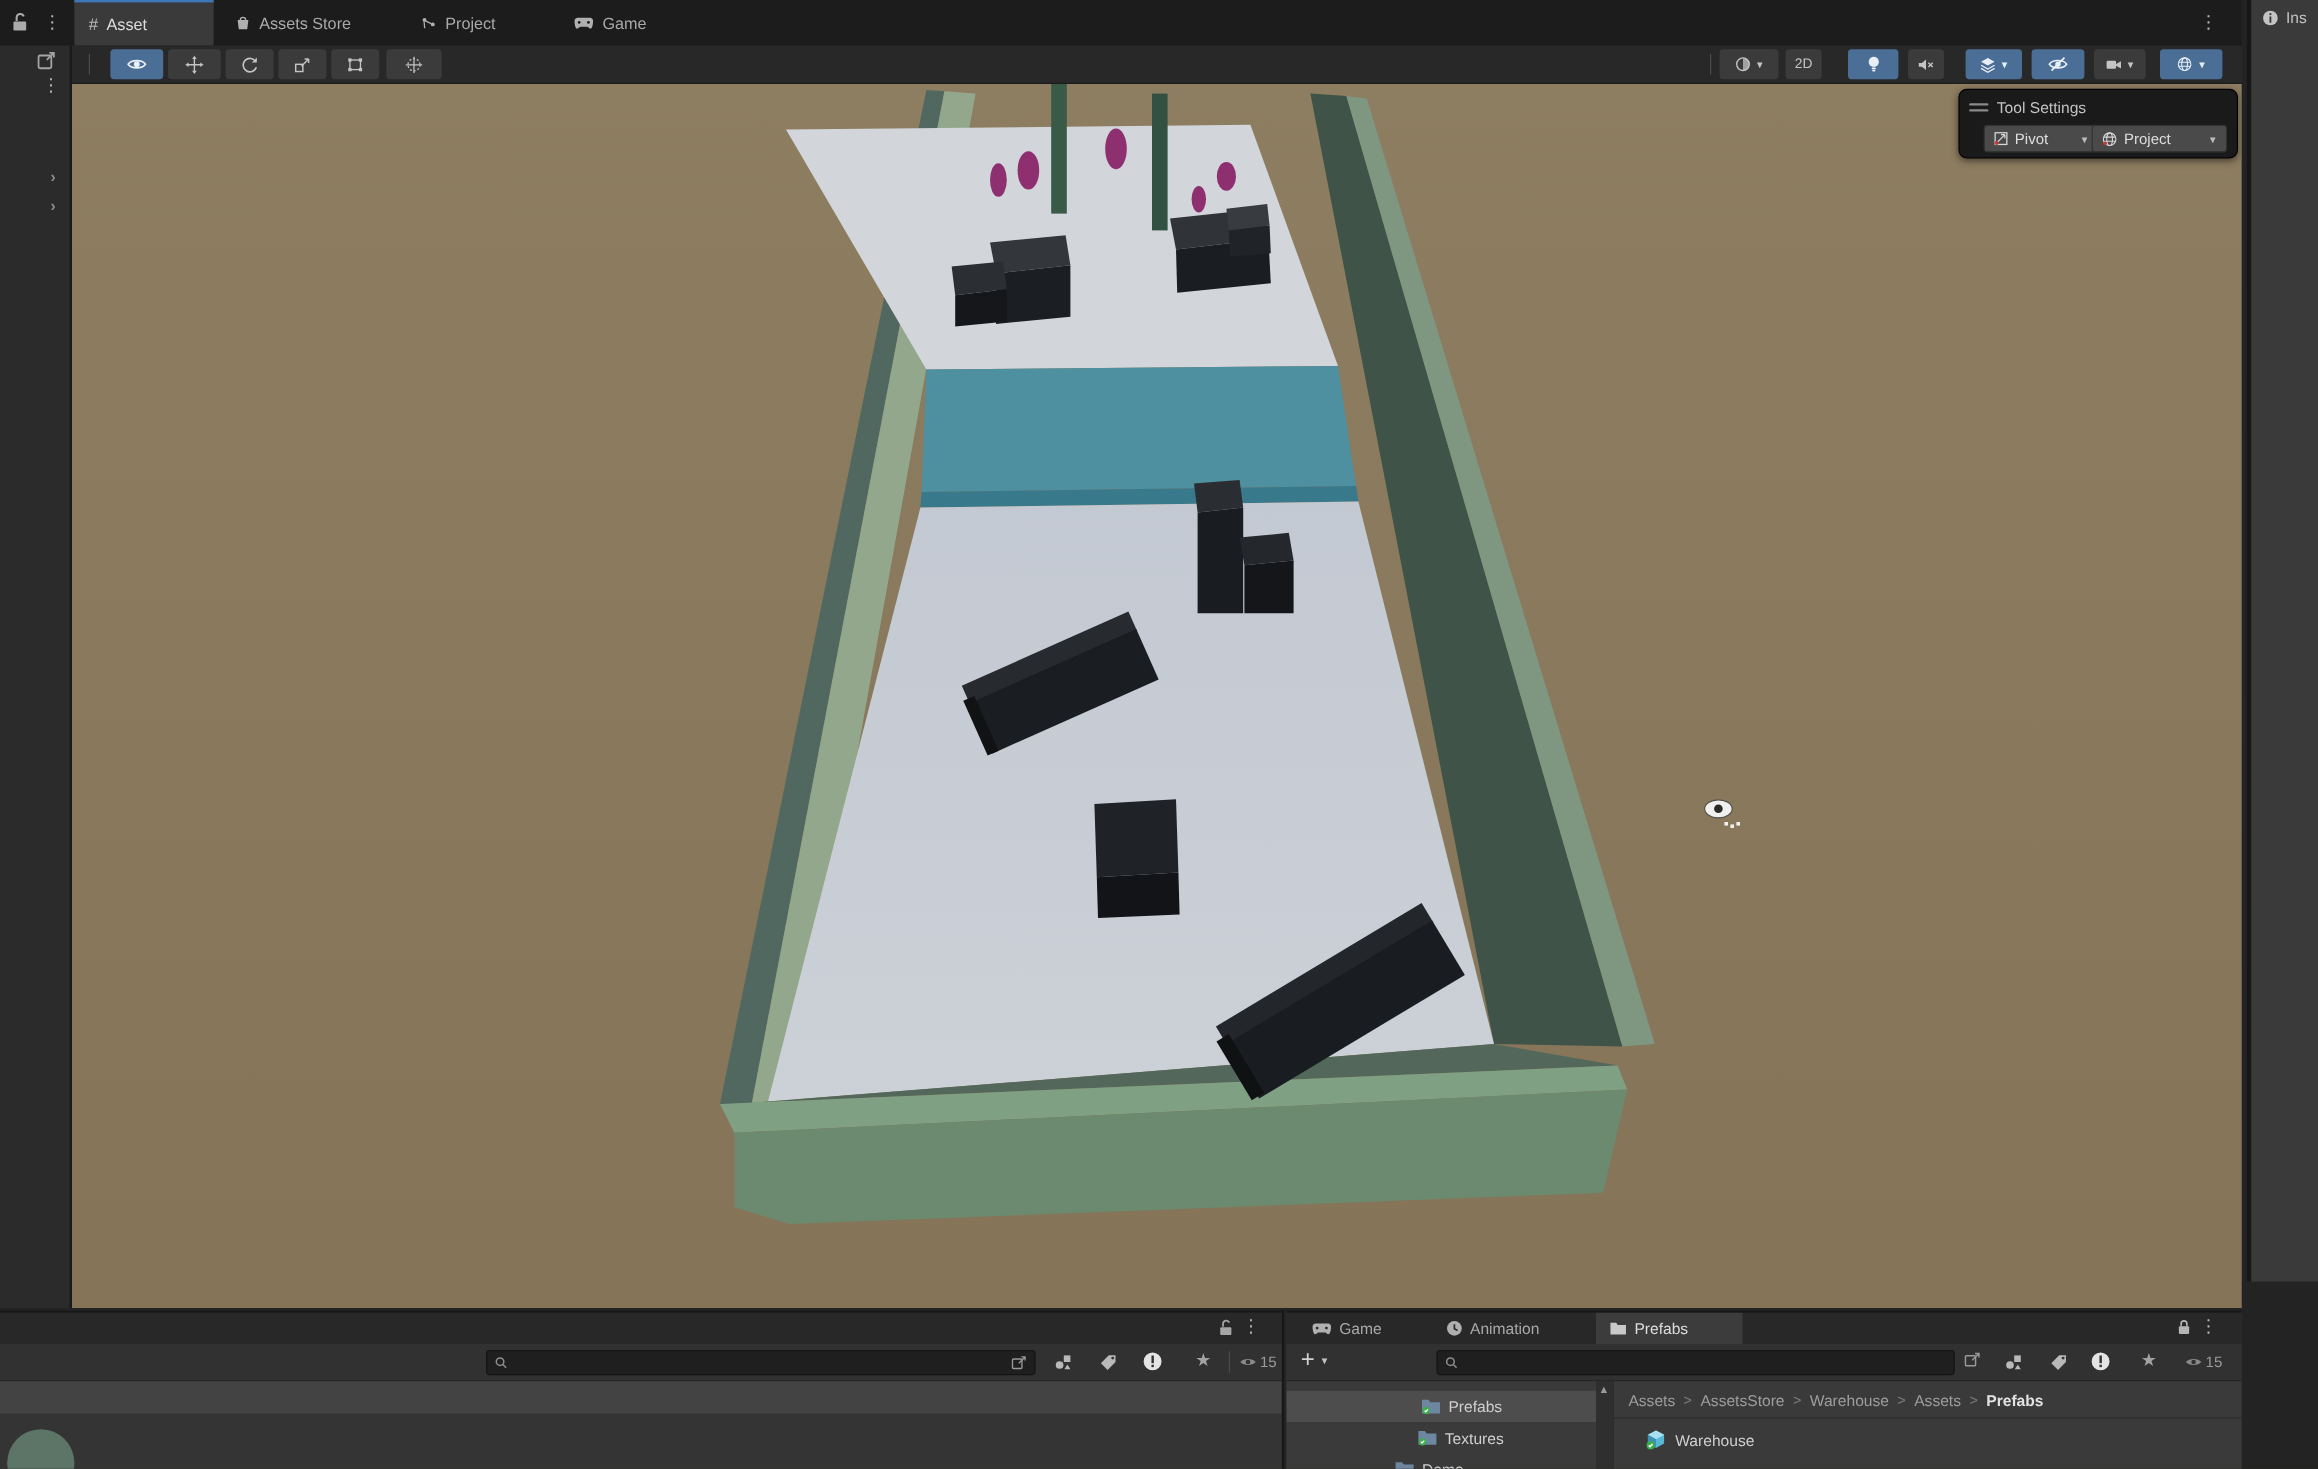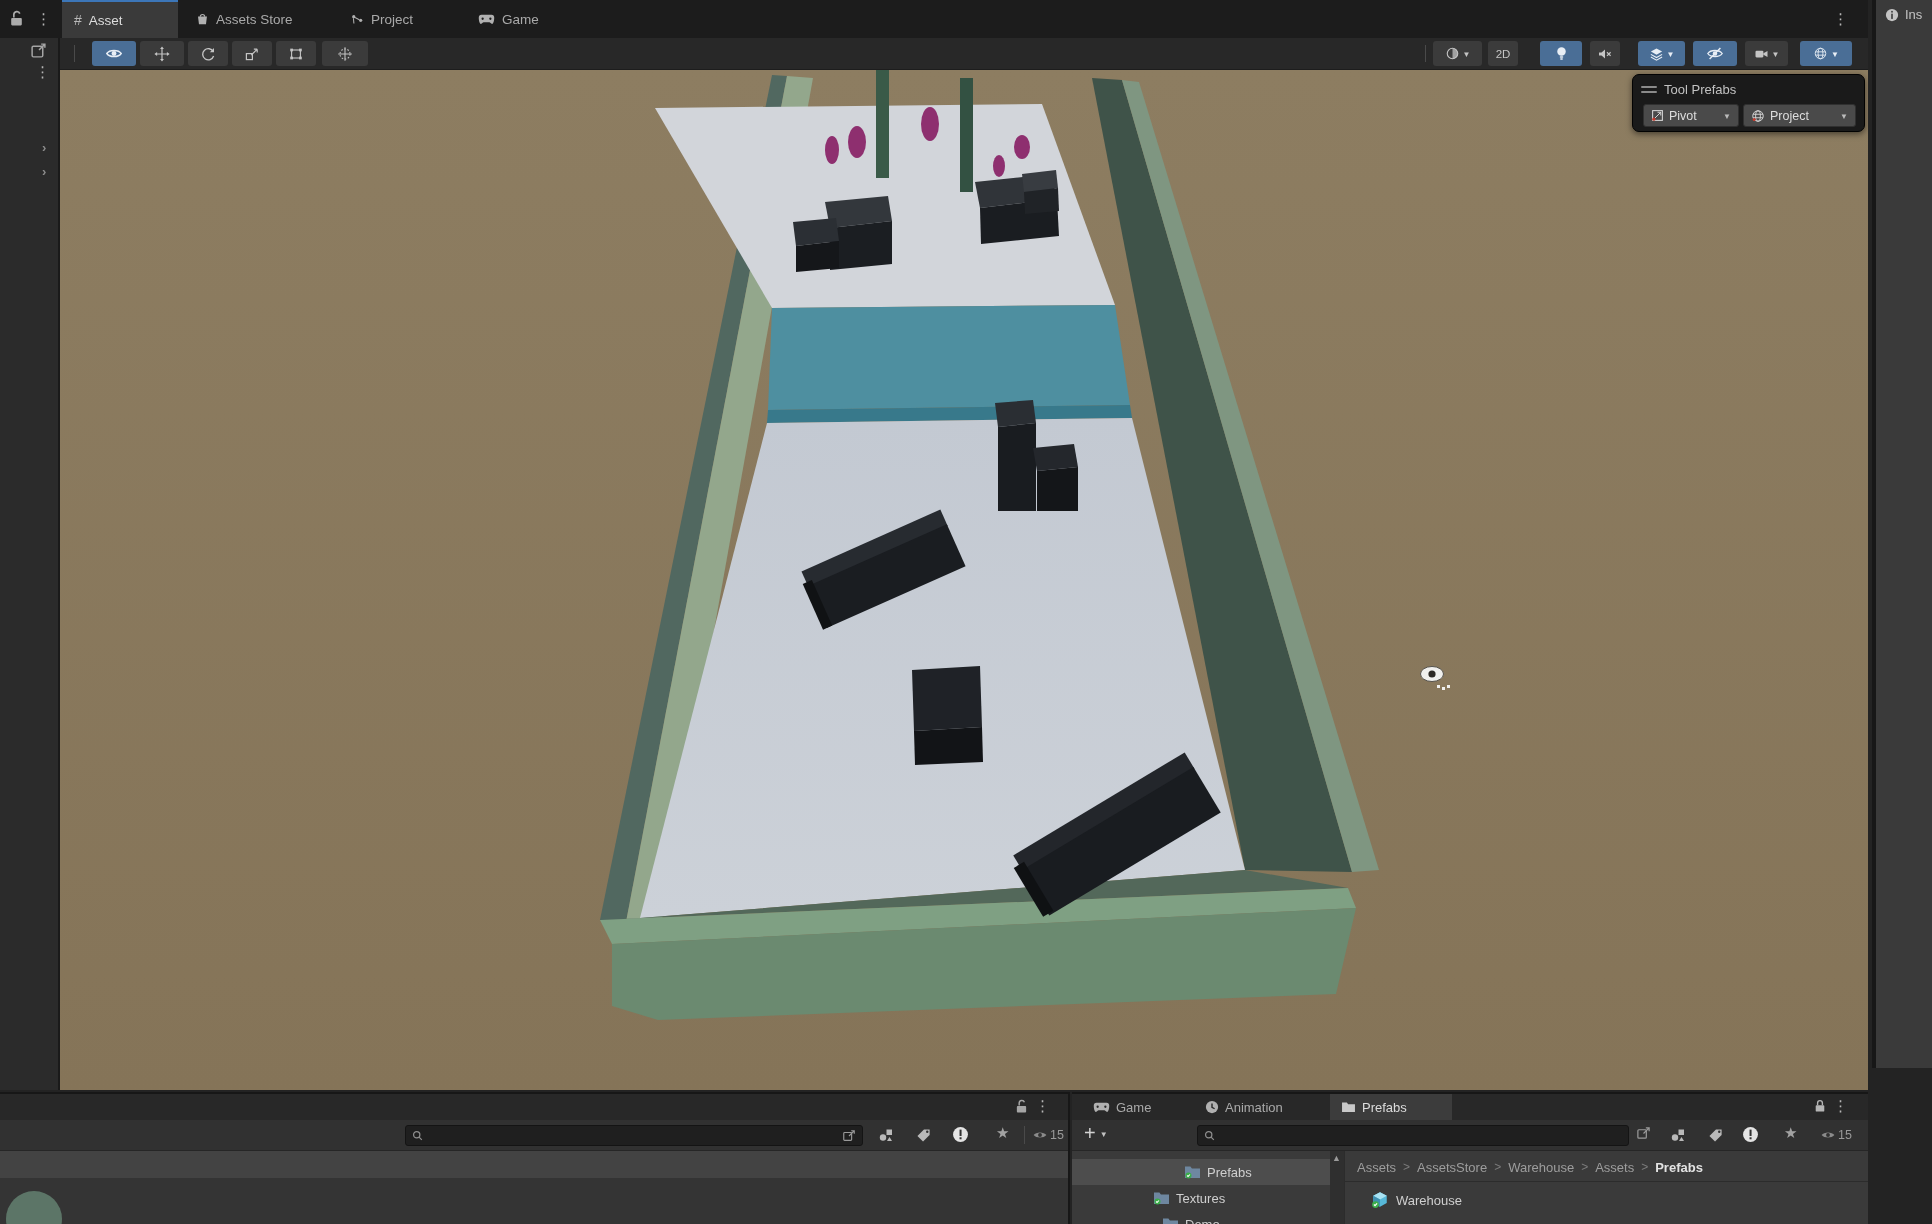--- a/index.html
+++ b/index.html
@@ -340,23 +340,23 @@
       <rect x="1387" y="615" width="3" height="3" fill="#f0f0ee"></rect>
     </g>
   </svg>
 
   <div id="tool-settings" class="abs">
     <div class="hdr">
       <span class="handle">
           <i></i>
           <i></i>
         </span>
-      <span>Tool Prefabs</span>
-    </div>
-    <div class="tsbtn" style="left:10px;width:96px">
+      <span>Tool Settings</span>
+    </div>
+    <div class="tsbtn" style="left:20px;width:96px">
       <span class="ico">
         <svg width="13" height="13" viewBox="0 0 16 16">
             <rect x="2" y="2" width="12" height="12" fill="none" stroke="#d8d8d8" stroke-width="1.3"></rect>
             <path d="M4 12L12 4M12 4H8M12 4v4" stroke="#d8d8d8" stroke-width="1.2" fill="none"></path>
             <circle cx="3.5" cy="12.5" r="2" fill="#c33b2e"></circle>
           </svg>
       </span>
       <span>Pivot</span>
       <span class="caret" style="margin-left:auto;color:#bbb">▼</span>
     </div>
@@ -543,21 +543,21 @@
       <div class="trow sel" style="top:8px;width:258px;padding-left:112px;box-sizing:border-box">
         <span class="ico">
           <svg width="17" height="14" viewBox="0 0 17 14">
               <path d="M1 1.5h5.4L7.9 3.5H16V13H1z" fill="#6e87a0"></path>
               <circle cx="4.5" cy="10.5" r="3" fill="#3bae4a"></circle>
               <path d="M3.1 10.5l1 1 1.8-2" stroke="#fff" stroke-width="1.1" fill="none"></path>
             </svg>
         </span>
         <span>Prefabs</span>
       </div>
-      <div class="trow" style="top:34px;width:258px;padding-left:81px;box-sizing:border-box">
+      <div class="trow" style="top:34px;width:258px;padding-left:109px;box-sizing:border-box">
         <span class="ico">
           <svg width="17" height="14" viewBox="0 0 17 14">
               <path d="M1 1.5h5.4L7.9 3.5H16V13H1z" fill="#6e87a0"></path>
               <circle cx="4.5" cy="10.5" r="3" fill="#3bae4a"></circle>
               <path d="M3.1 10.5l1 1 1.8-2" stroke="#fff" stroke-width="1.1" fill="none"></path>
             </svg>
         </span>
         <span>Textures</span>
       </div>
       <div class="trow" style="top:60px;width:258px;padding-left:90px;box-sizing:border-box">

